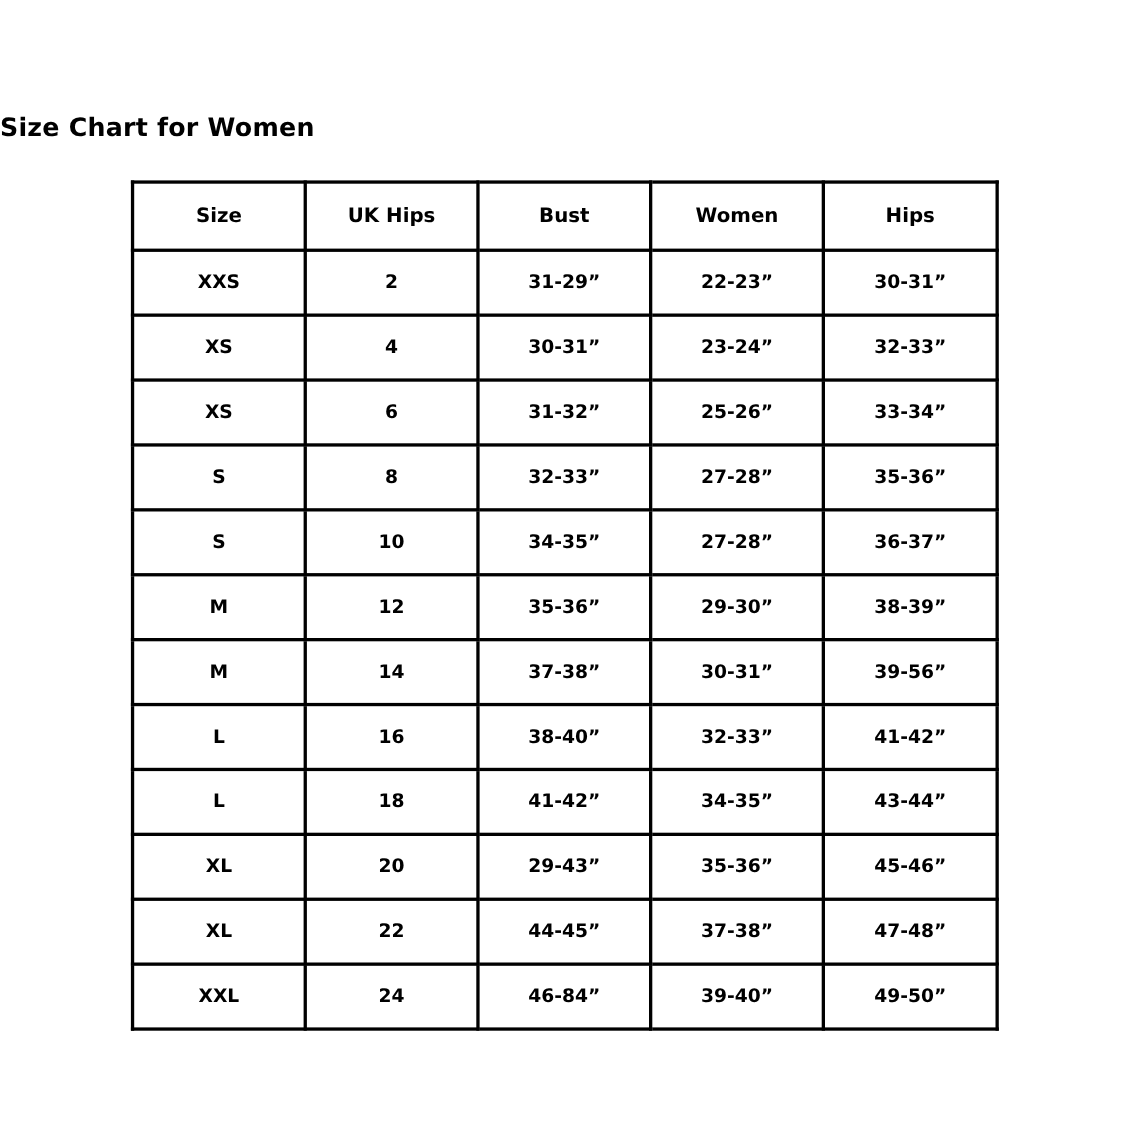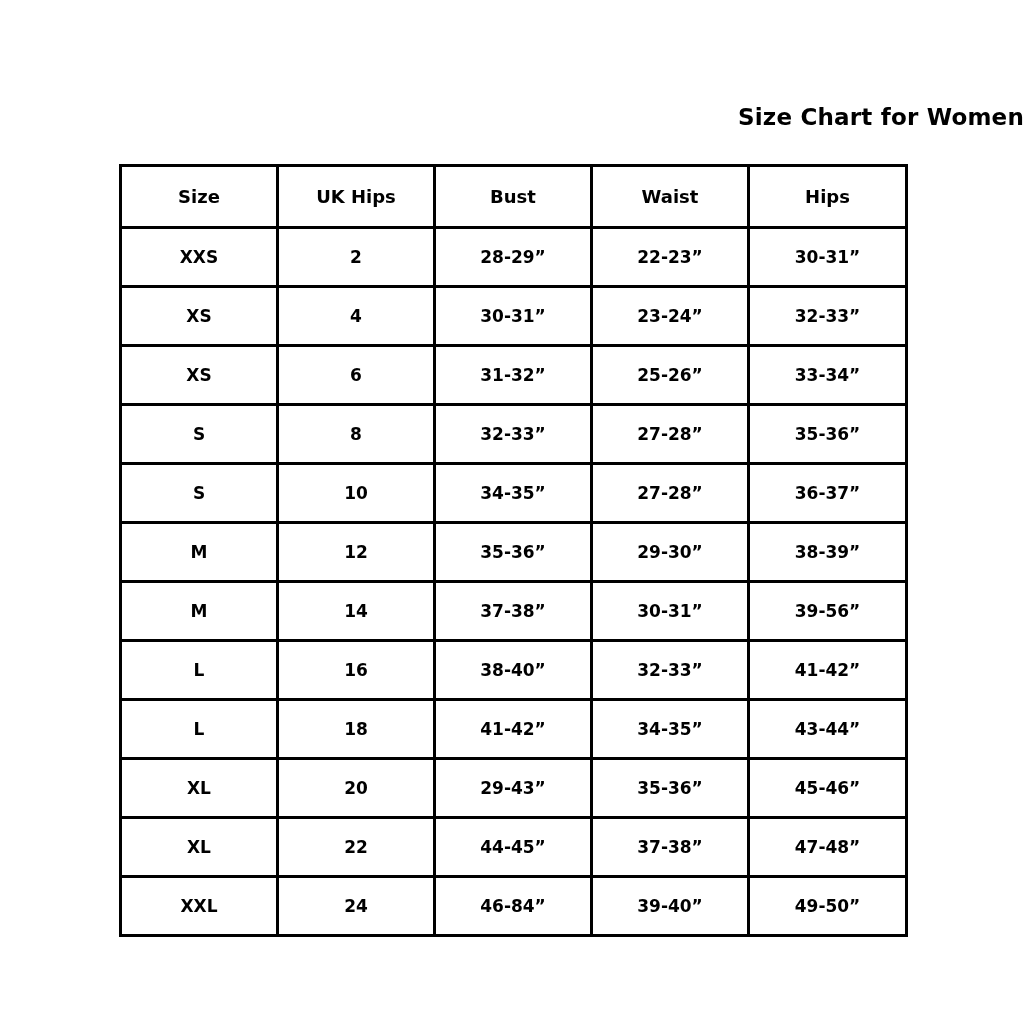--- a/index.html
+++ b/index.html
@@ -18,21 +18,21 @@
     position: relative;
     width: 1024px;
     height: 1024px;
     box-sizing: border-box;
   }
   .chart-title {
     position: absolute;
     top: 104px;
     left: 0;
     width: 1024px;
-    text-align: right;
+    text-align: left;
     font-size: 23px;
     font-weight: bold;
     letter-spacing: 0.2px;
   }
   .table-wrap {
     position: absolute;
     top: 164px;
     left: 119px;
     width: 786px;
   }
@@ -81,29 +81,29 @@
           <col class="c1">
           <col class="c2">
           <col class="c3">
           <col class="c4">
       </colgroup>
       <thead>
         <tr>
           <th>Size</th>
           <th>UK Hips</th>
           <th>Bust</th>
-          <th>Waist</th>
+          <th>Women</th>
           <th>Hips</th>
         </tr>
       </thead>
       <tbody>
         <tr>
           <td class="size-col">XXS</td>
           <td>2</td>
-          <td>28-29”</td>
+          <td>31-29”</td>
           <td>22-23”</td>
           <td>30-31”</td>
         </tr>
         <tr>
           <td class="size-col">XS</td>
           <td>4</td>
           <td>30-31”</td>
           <td>23-24”</td>
           <td>32-33”</td>
         </tr>

